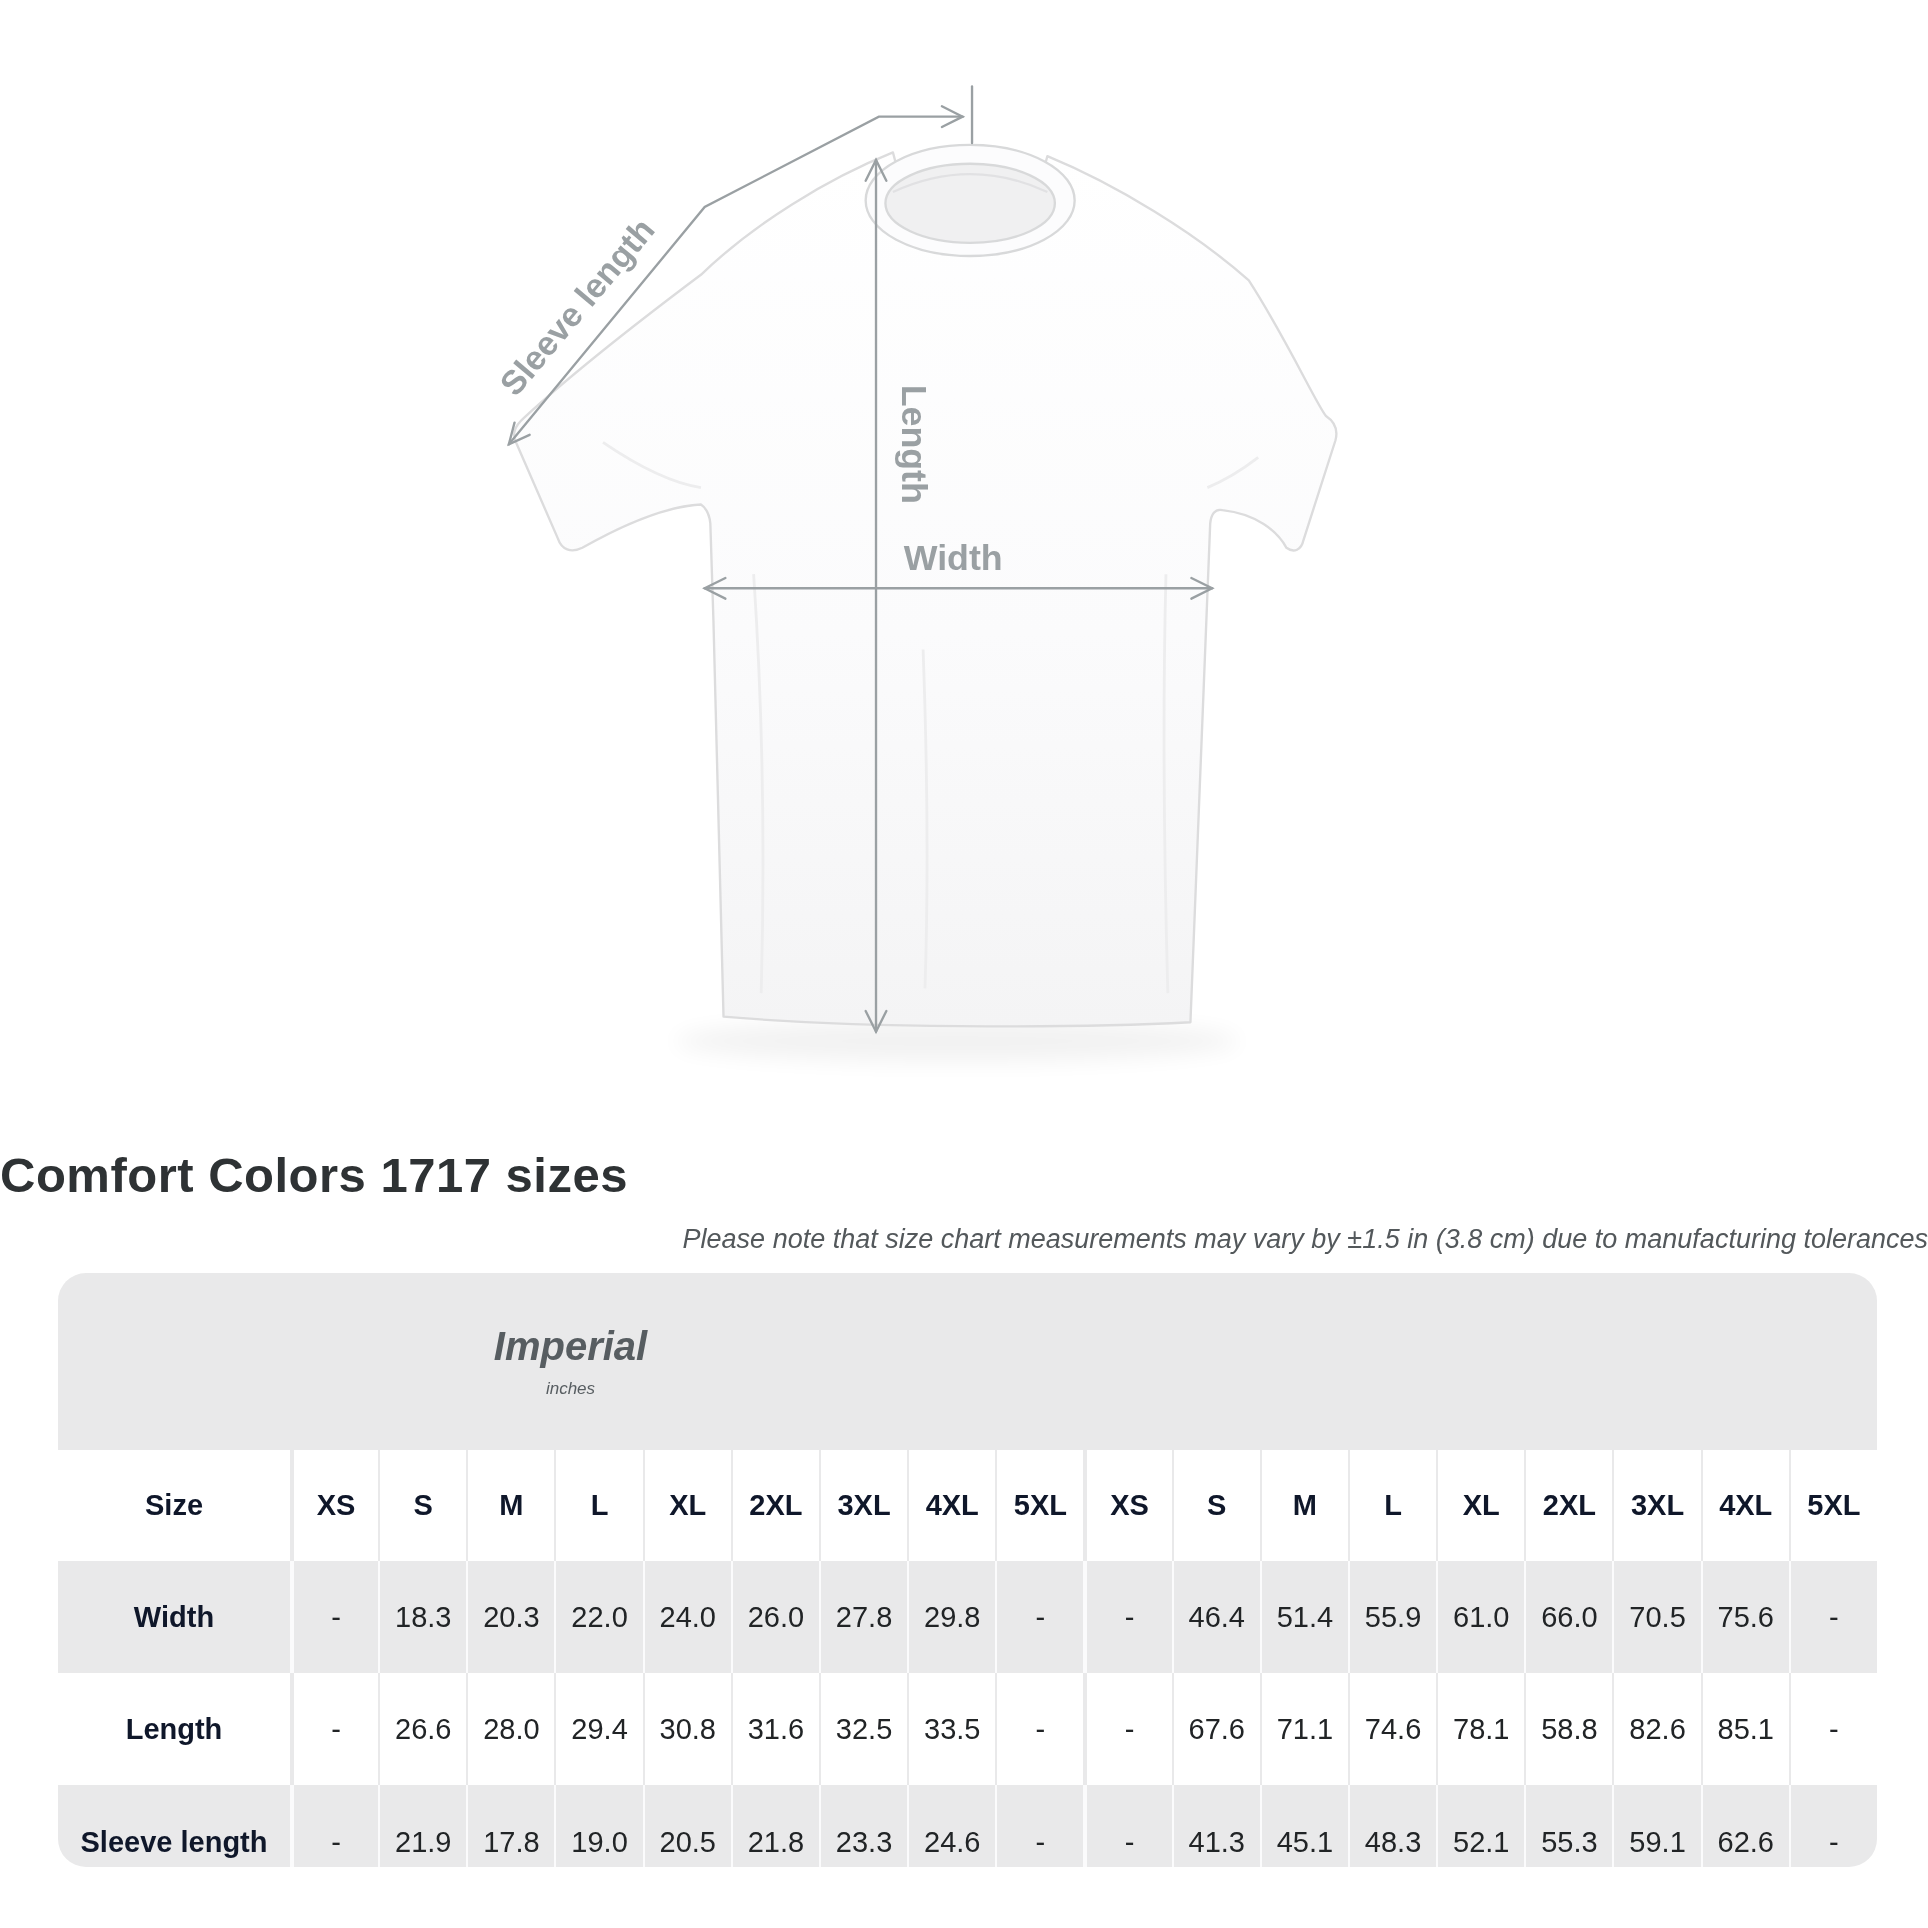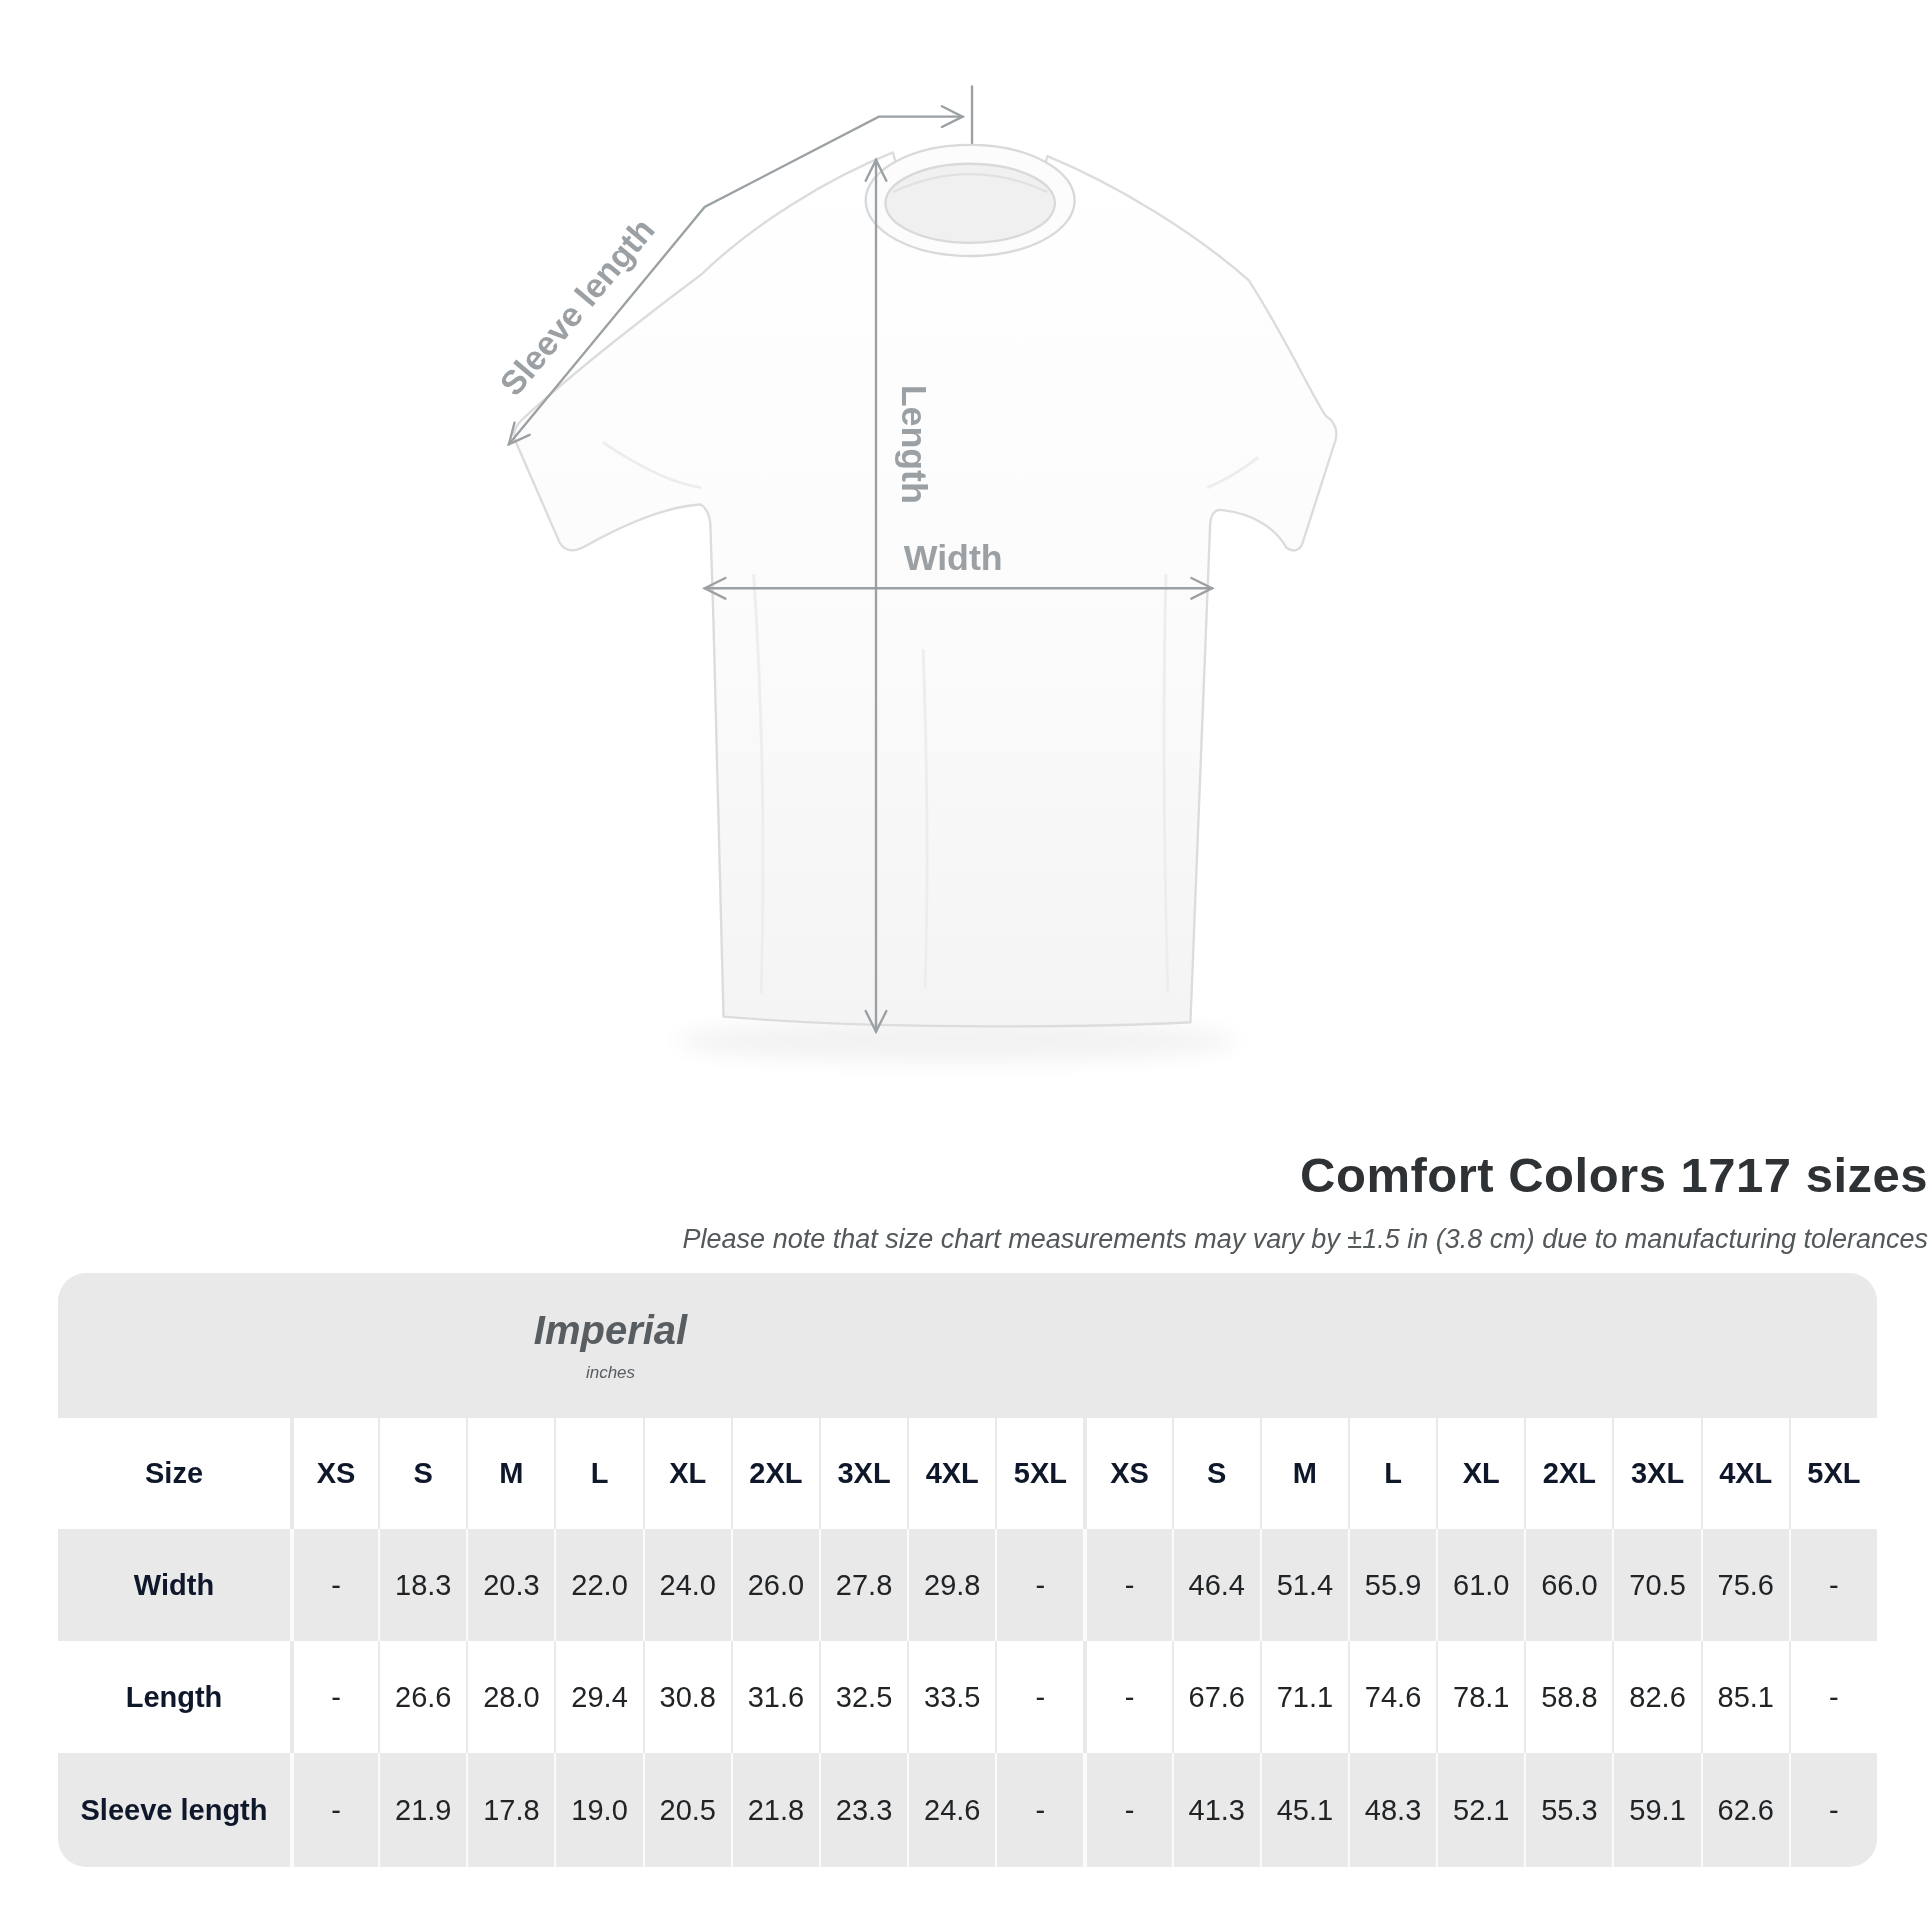--- a/index.html
+++ b/index.html
@@ -3,30 +3,30 @@
 <meta charset="utf-8">
 <style>
   html,body{margin:0;padding:0;background:#fff;}
   .page{position:relative;width:1928px;height:1928px;background:#fff;overflow:hidden;
         font-family:"Liberation Sans","DejaVu Sans",sans-serif;}
 
   
   .figure-svg{position:absolute;left:377px;top:47px;width:1111px;height:1092px;}
 
   
-  .title{position:absolute;left:0;top:1147px;width:100%;text-align:right;
+  .title{position:absolute;left:0;top:1147px;width:100%;text-align:left;
          font-size:49px;font-weight:700;color:#2e3234;letter-spacing:0.5px;}
   .subtitle{position:absolute;left:0;top:1224px;width:100%;text-align:right;
             font-style:italic;font-size:27px;color:#53585b;}
 
   
   .tbl{position:absolute;left:58px;top:1273px;width:1819px;height:594px;
        background:#e9e9ea;border-radius:28px;overflow:hidden;}
   .trow{display:grid;grid-template-columns:232px repeat(18,1fr);}
-  .trow.group{height:145px;grid-template-columns:1025px 794px;padding-left:40px;}
+  .trow.group{height:177px;grid-template-columns:1025px 794px;}
   .trow.h{height:111px;}
   .trow.r0{height:112px;}
   .trow.r1{height:112px;}
   .trow.r2{height:114px;}
   .gcell{display:flex;flex-direction:column;align-items:center;justify-content:center;gap:9.4px;}
   .glabel{font-style:italic;font-weight:700;font-size:40px;color:#575d61;}
   .gunit{font-style:italic;font-size:17px;color:#575d61;}
   .cell{display:flex;align-items:center;justify-content:center;
         font-size:29px;color:#212426;}
   .cw{background:#fff;border-left:2.8px solid #e9e9ea;}

